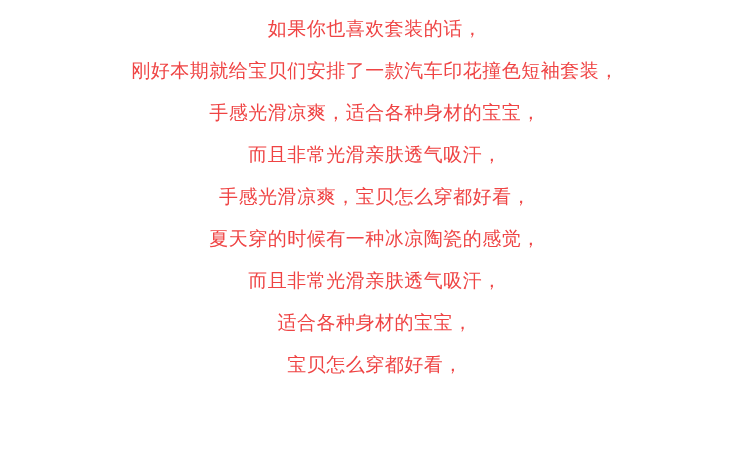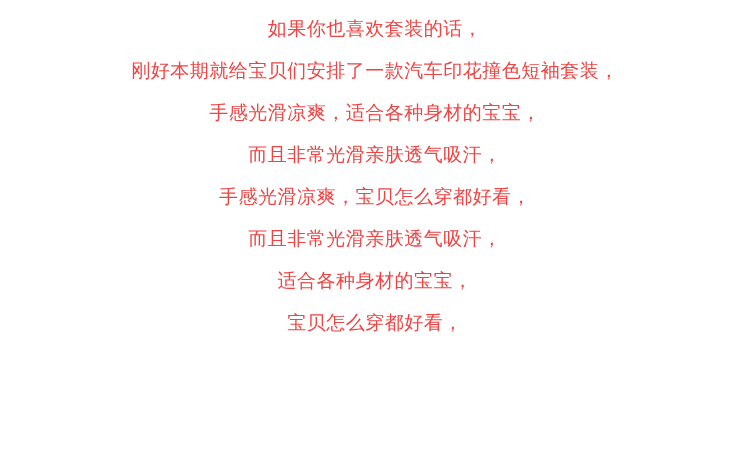--- a/index.html
+++ b/index.html
@@ -34,16 +34,17 @@
 </style>
 </head>
 <body>
 
 <div class="page">
   <div class="line">如果你也喜欢套装的话，</div>
   <div class="line">刚好本期就给宝贝们安排了一款汽车印花撞色短袖套装，</div>
   <div class="line">手感光滑凉爽，适合各种身材的宝宝，</div>
   <div class="line">而且非常光滑亲肤透气吸汗，</div>
   <div class="line">手感光滑凉爽，宝贝怎么穿都好看，</div>
+  <div class="line">夏天穿的时候有一种冰凉陶瓷的感觉，</div>
   <div class="line">而且非常光滑亲肤透气吸汗，</div>
   <div class="line">适合各种身材的宝宝，</div>
   <div class="line">宝贝怎么穿都好看，</div>
 </div>
 
 </body></html>

